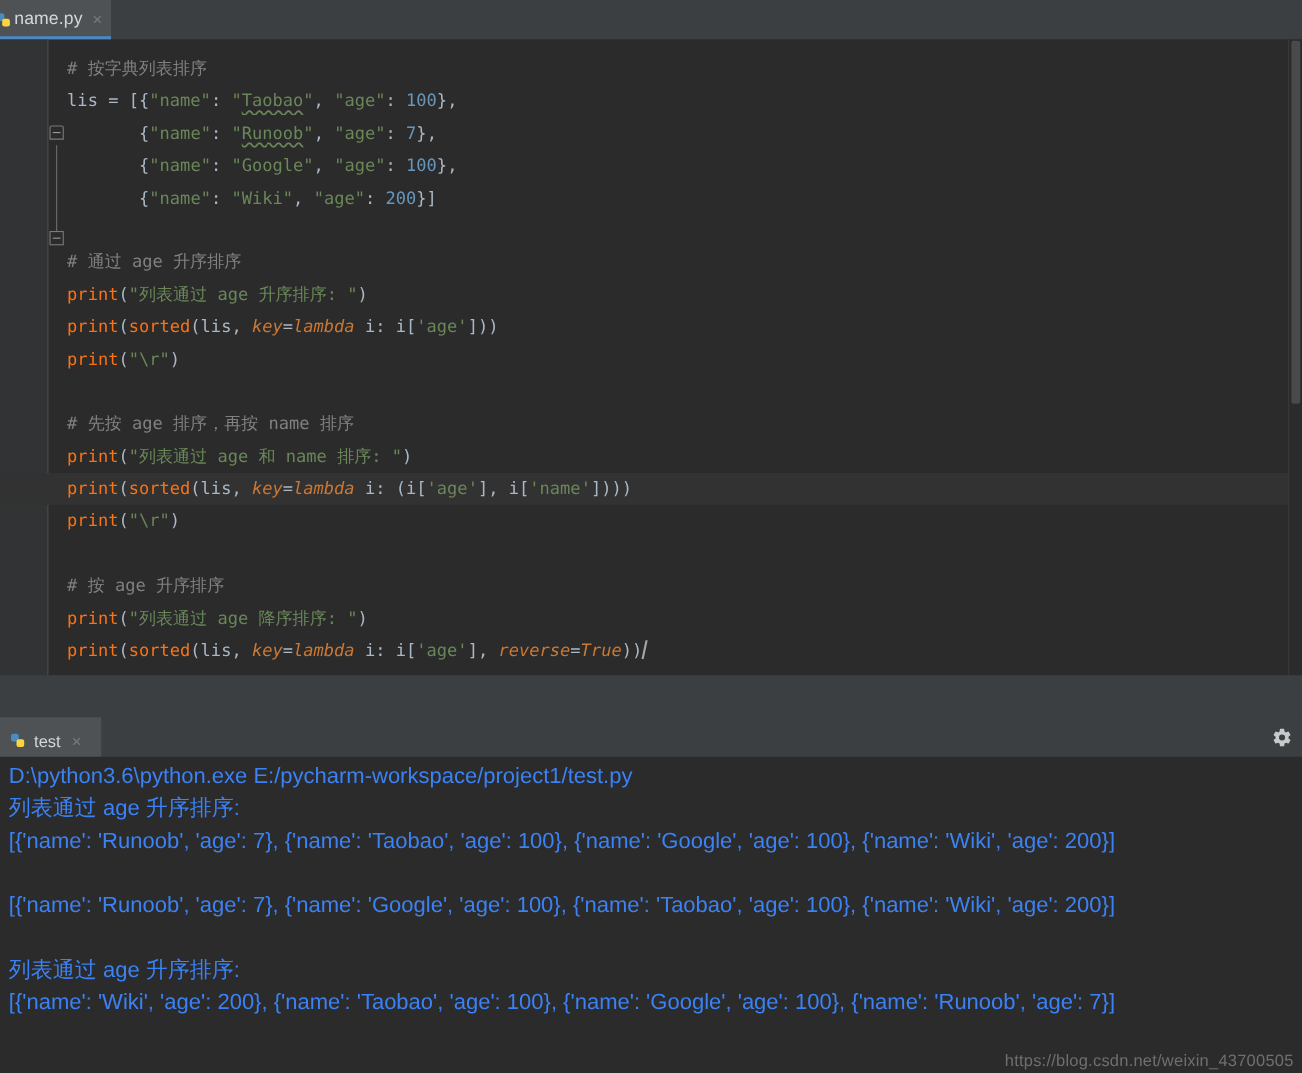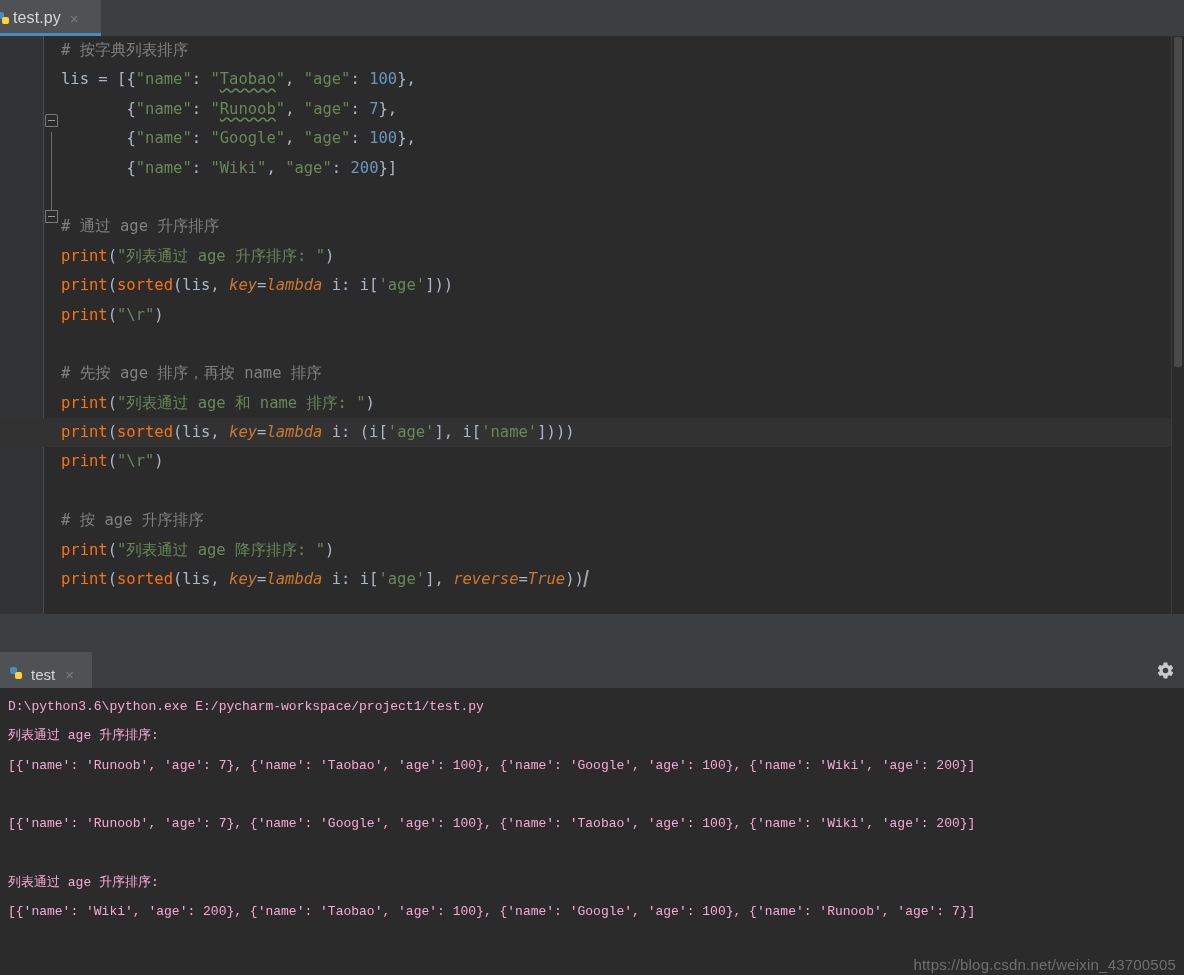--- a/index.html
+++ b/index.html
@@ -64,21 +64,21 @@
     border-left:1px solid #7a7a7a;border-right:1px solid #7a7a7a;
     clip-path:polygon(0 0,100% 0,50% 100%);
     background:transparent;
   }
   .foldbox.bot{top:174px;}
 
   .code{
     position:absolute;left:44px;top:0;right:0;height:724px;
     font-family:"DejaVu Sans Mono","Liberation Mono",monospace;
     font-size:15.5px;line-height:29.4px;color:#a9b7c6;
-    padding-top:0;box-sizing:border-box;
+    padding-top:12px;box-sizing:border-box;
   }
   .ln{position:relative;height:29.4px;white-space:pre;padding-left:17px;}
   .ln.cur{background:#323232;}
   .ln.cur:before{
     content:"";position:absolute;left:-44px;top:0;width:44px;height:29.4px;background:#323232;
   }
   .cm{color:#808080;}
   .kw{color:#cc7832;font-style:italic;}
   .fn{color:#f97316;}
   .st{color:#6a8759;}
@@ -119,22 +119,22 @@
   .ctab .pyicon{width:14px;height:14px;margin-right:7px;margin-left:0;flex:0 0 14px;position:relative;}
   .ctab .clabel{color:#d6d6d6;font-size:15px;}
   .ctab .cclose{color:#7a7d7f;font-size:15px;margin-left:10px;line-height:1;}
   .gear{
     position:absolute;right:9px;top:9px;width:19px;height:19px;
   }
 
   .console{
     position:absolute;left:0;top:688px;width:1184px;height:287px;
     background:#2b2b2b;overflow:hidden;
-    font-family:Liberation Mono, monospace;
-    font-size:13px;line-height:29.3px;color:#f9a8d4;
+    font-family:Liberation Sans, sans-serif;
+    font-size:20px;line-height:29.3px;color:#3b82f6;
     padding:4px 0 0 8px;box-sizing:border-box;
   }
   .cline{white-space:pre;height:29.3px;}
   .cline.blank{height:29.3px;}
   .watermark{
     position:absolute;right:8px;bottom:2px;
     color:#6f6f6f;font-size:15px;font-family:"Liberation Sans",sans-serif;
     letter-spacing:.2px;
   }
 </style>
@@ -142,21 +142,21 @@
 <body>
 
 <div class="app">
 
   <div class="tabbar">
     <div class="tab active">
       <span class="pyicon">
         <span class="pb"></span>
           <span class="py"></span>
       </span>
-      <span class="tlabel">test.py</span>
+      <span class="tlabel">name.py</span>
       <span class="tclose">×</span>
     </div>
   </div>
 
   <div class="editor">
     <div class="gutter"></div>
     <div class="gutter-rule"></div>
 
     <div class="foldline"></div>
     <div class="foldbox top">

